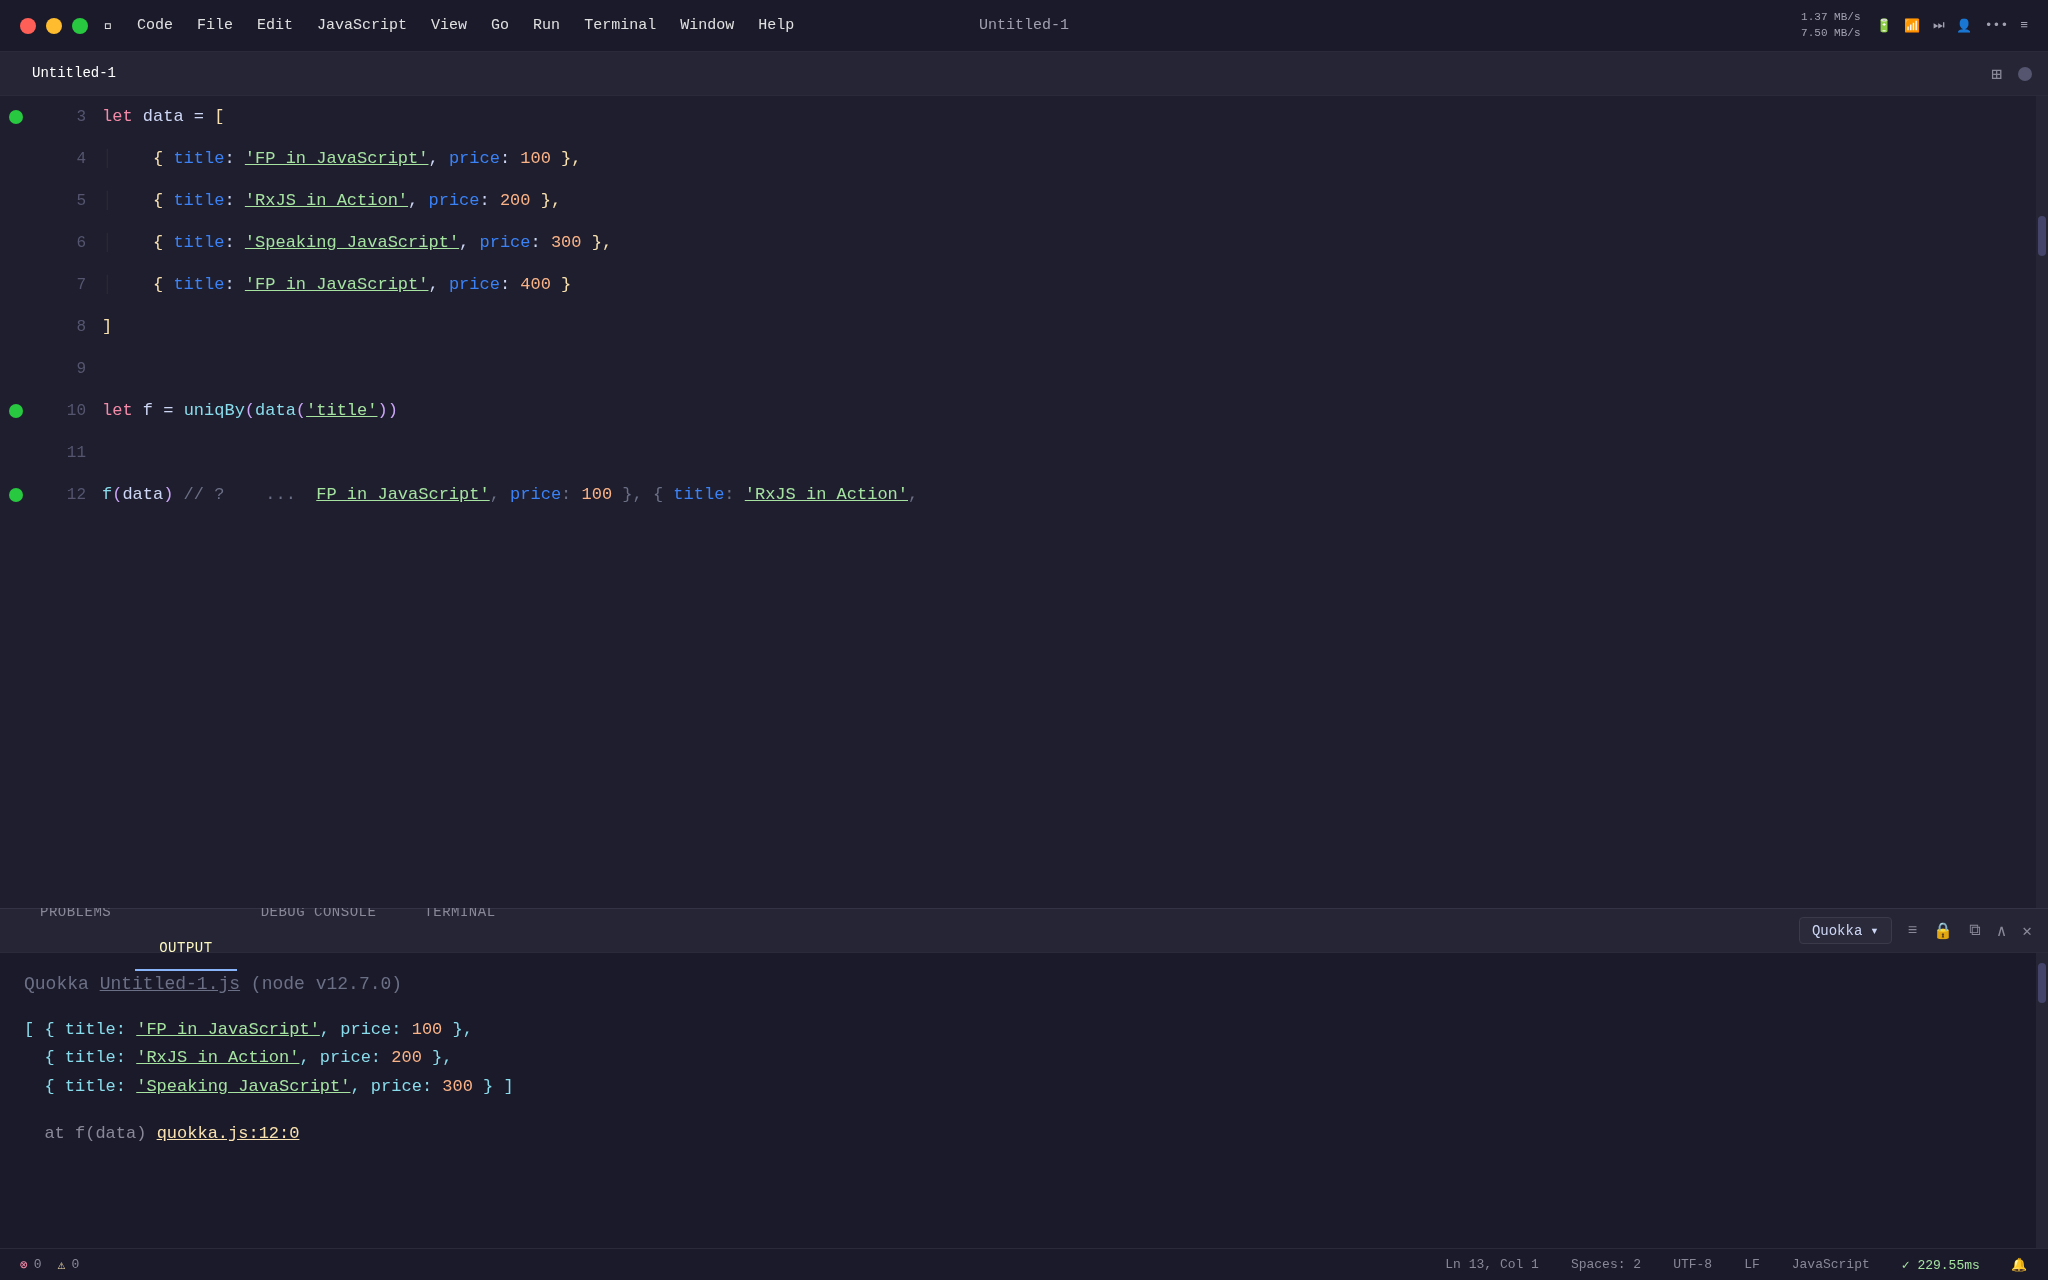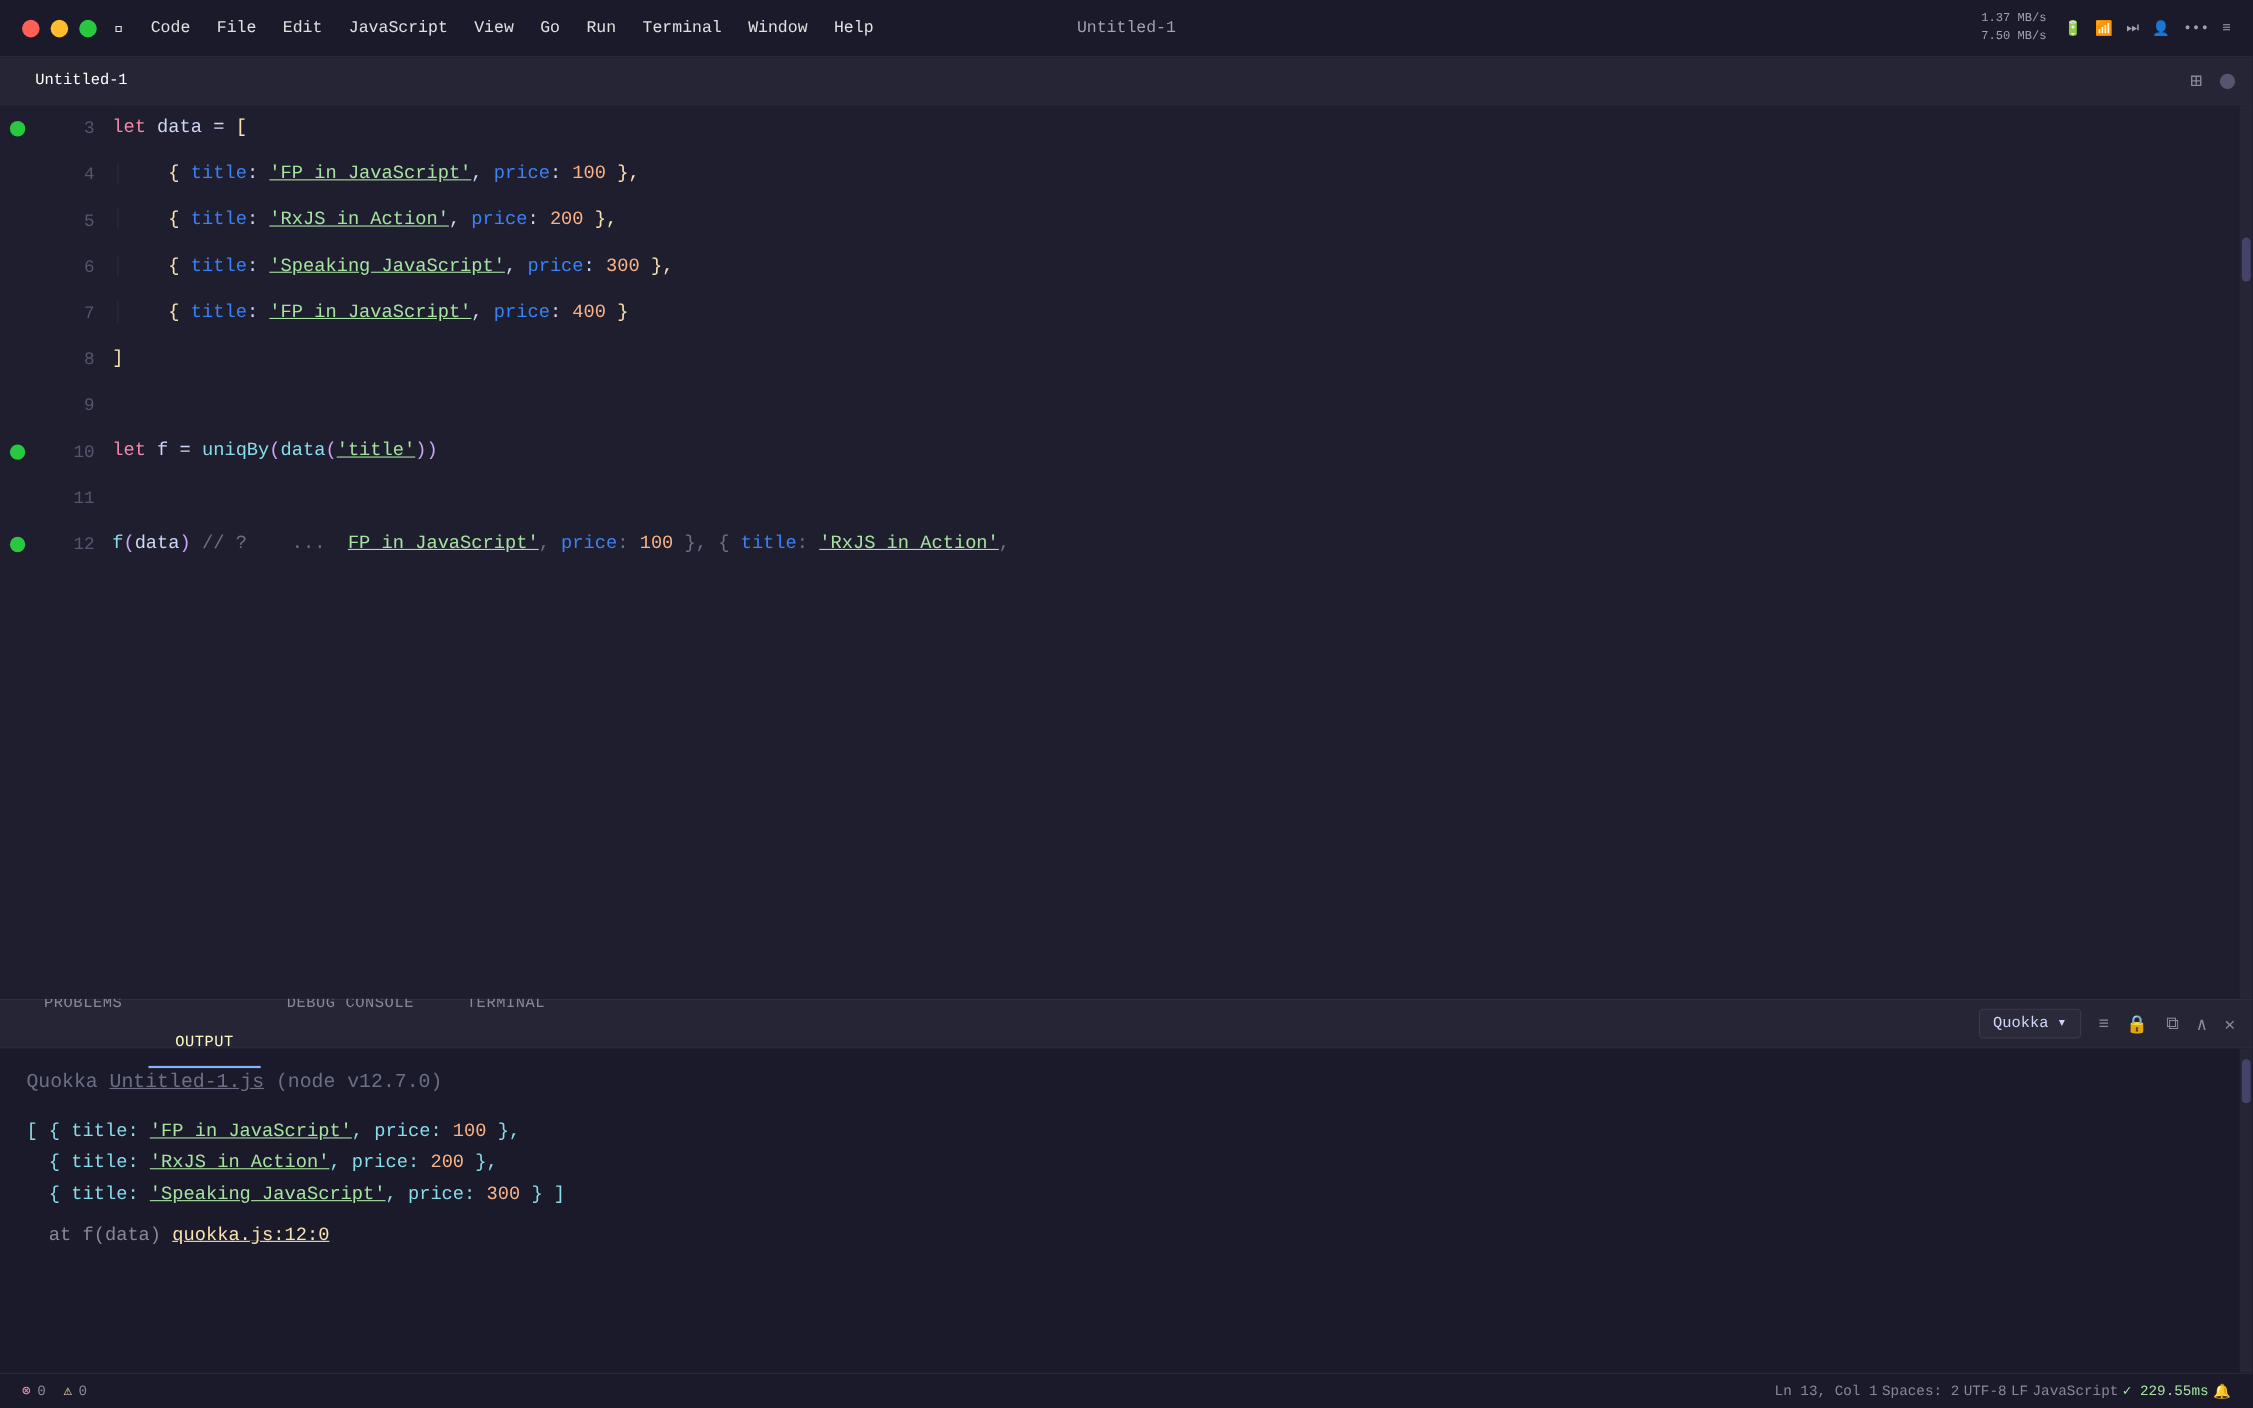--- a/index.html
+++ b/index.html
@@ -320,21 +320,21 @@
 
     .status-left {
       display: flex;
       align-items: center;
       gap: 16px;
     }
 
     .status-right {
       display: flex;
       align-items: center;
-      gap: 4px;
+      gap: 32px;
     }
 
     .status-item {
       display: flex;
       align-items: center;
       gap: 6px;
     }
 
     .error-icon {
       color: #f38ba8;
@@ -503,21 +503,21 @@
         <span class="panel-icon">✕</span>
       </div>
     </div>
 
     <div class="panel-content" style="position:relative;">
       <div class="output-dim" style="margin-bottom:16px; font-size:18px;">Quokka  <span style="text-decoration:underline;">Untitled-1.js</span>  (node v12.7.0)</div>
 
       <div class="output-line">[ { title: <span class="str">'FP in JavaScript'</span>, price: <span class="num">100</span> },</div>
       <div class="output-line">  { title: <span class="str">'RxJS in Action'</span>, price: <span class="num">200</span> },</div>
       <div class="output-line">  { title: <span class="str">'Speaking JavaScript'</span>, price: <span class="num">300</span> } ]</div>
-      <div class="output-line" style="color:#888899; margin-top:8px;">  at f(data) <span class="output-link">quokka.js:12:0</span></div>
+      <div class="output-line" style="color:#888899; margin-top:18px;">  at f(data) <span class="output-link">quokka.js:12:0</span></div>
 
       <div style="position:absolute;right:0;top:0;bottom:0;width:12px;background:#252535;">
         <div style="position:absolute;right:2px;top:10px;width:8px;height:40px;background:#44446a;border-radius:4px;"></div>
       </div>
     </div>
   </div>
 </div>
 
 <div class="status-bar">
   <div class="status-left">

